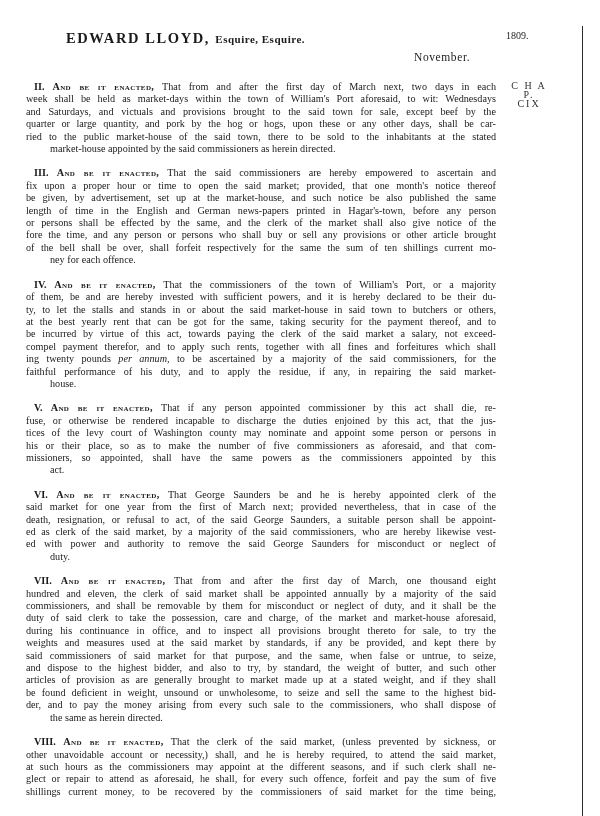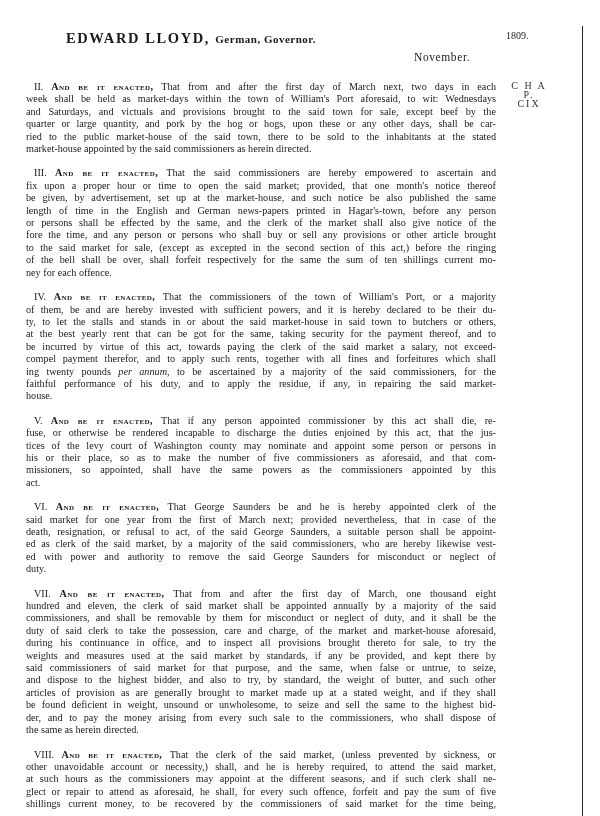--- a/index.html
+++ b/index.html
@@ -36,33 +36,33 @@
       text-align: center; font-family: "Liberation Serif", serif;
       font-size: 10px; line-height: 9px; letter-spacing: 2px; color: #333;
     }
     .body {
       position: absolute; left: 26px; top: 81px; width: 470px;
       font-family: "Liberation Serif", serif;
       font-size: 10.2px; line-height: 12.4px;
     }
     .section { margin: 0 0 12px 0; text-align: justify; }
     .section .line { display: block; white-space: nowrap; text-align: justify; text-align-last: justify; }
-    .section .line.last { text-align-last: left; }
+    .section .line.last { text-align-last: left; margin-left: 24px; }
     .section .lead { font-variant: small-caps; font-weight: bold; letter-spacing: 0.4px; }
-    .section .num { font-weight: normal; }
+    .section .num { font-weight: bold; }
     .section .ind { padding-left: 8px; }
     i { font-style: italic; }
   </style>
 </head>
 <body>
 
 <div class="rule-right"></div>
 
 <div class="header">
-  <span class="title"><span>EDWARD LLOYD,</span> <span class="sc">German, Governor.</span></span>
+  <span class="title"><span>EDWARD LLOYD,</span> <span class="sc">Esquire, Esquire.</span></span>
   <span class="month">November.</span>
   <span class="year">1809.</span>
 </div>
 
 <div class="margin-note">
   <div>C H A P.</div>
   <div>CIX</div>
 </div>
 
 <div class="body" id="doc-body">
@@ -74,21 +74,20 @@
       <span class="line">ried to the public market-house of the said town, there to be sold to the inhabitants at the stated</span>
       <span class="line last">market-house appointed by the said commissioners as herein directed.</span>
     </div>
     <div class="section">
       <span class="line ind"><span class="num">III.</span> <span class="lead">And be it enacted,</span> <span>That the said commissioners are hereby empowered to ascertain and</span></span>
       <span class="line">fix upon a proper hour or time to open the said market; provided, that one month's notice thereof</span>
       <span class="line">be given, by advertisement, set up at the market-house, and such notice be also published the same</span>
       <span class="line">length of time in the English and German news-papers printed in Hagar's-town, before any person</span>
       <span class="line">or persons shall be effected by the same, and the clerk of the market shall also give notice of the</span>
       <span class="line">fore the time, and any person or persons who shall buy or sell any provisions or other article brought</span>
-      <span class="line">to the said market for sale, (except as excepted in the second section of this act,) before the ringing</span>
       <span class="line">of the bell shall be over, shall forfeit respectively for the same the sum of ten shillings current mo-</span>
       <span class="line last">ney for each offence.</span>
     </div>
     <div class="section">
       <span class="line ind"><span class="num">IV.</span> <span class="lead">And be it enacted,</span> <span>That the commissioners of the town of William's Port, or a majority</span></span>
       <span class="line">of them, be and are hereby invested with sufficient powers, and it is hereby declared to be their du-</span>
       <span class="line">ty, to let the stalls and stands in or about the said market-house in said town to butchers or others,</span>
       <span class="line">at the best yearly rent that can be got for the same, taking security for the payment thereof, and to</span>
       <span class="line">be incurred by virtue of this act, towards paying the clerk of the said market a salary, not exceed-</span>
       <span class="line">compel payment therefor, and to apply such rents, together with all fines and forfeitures which shall</span>

